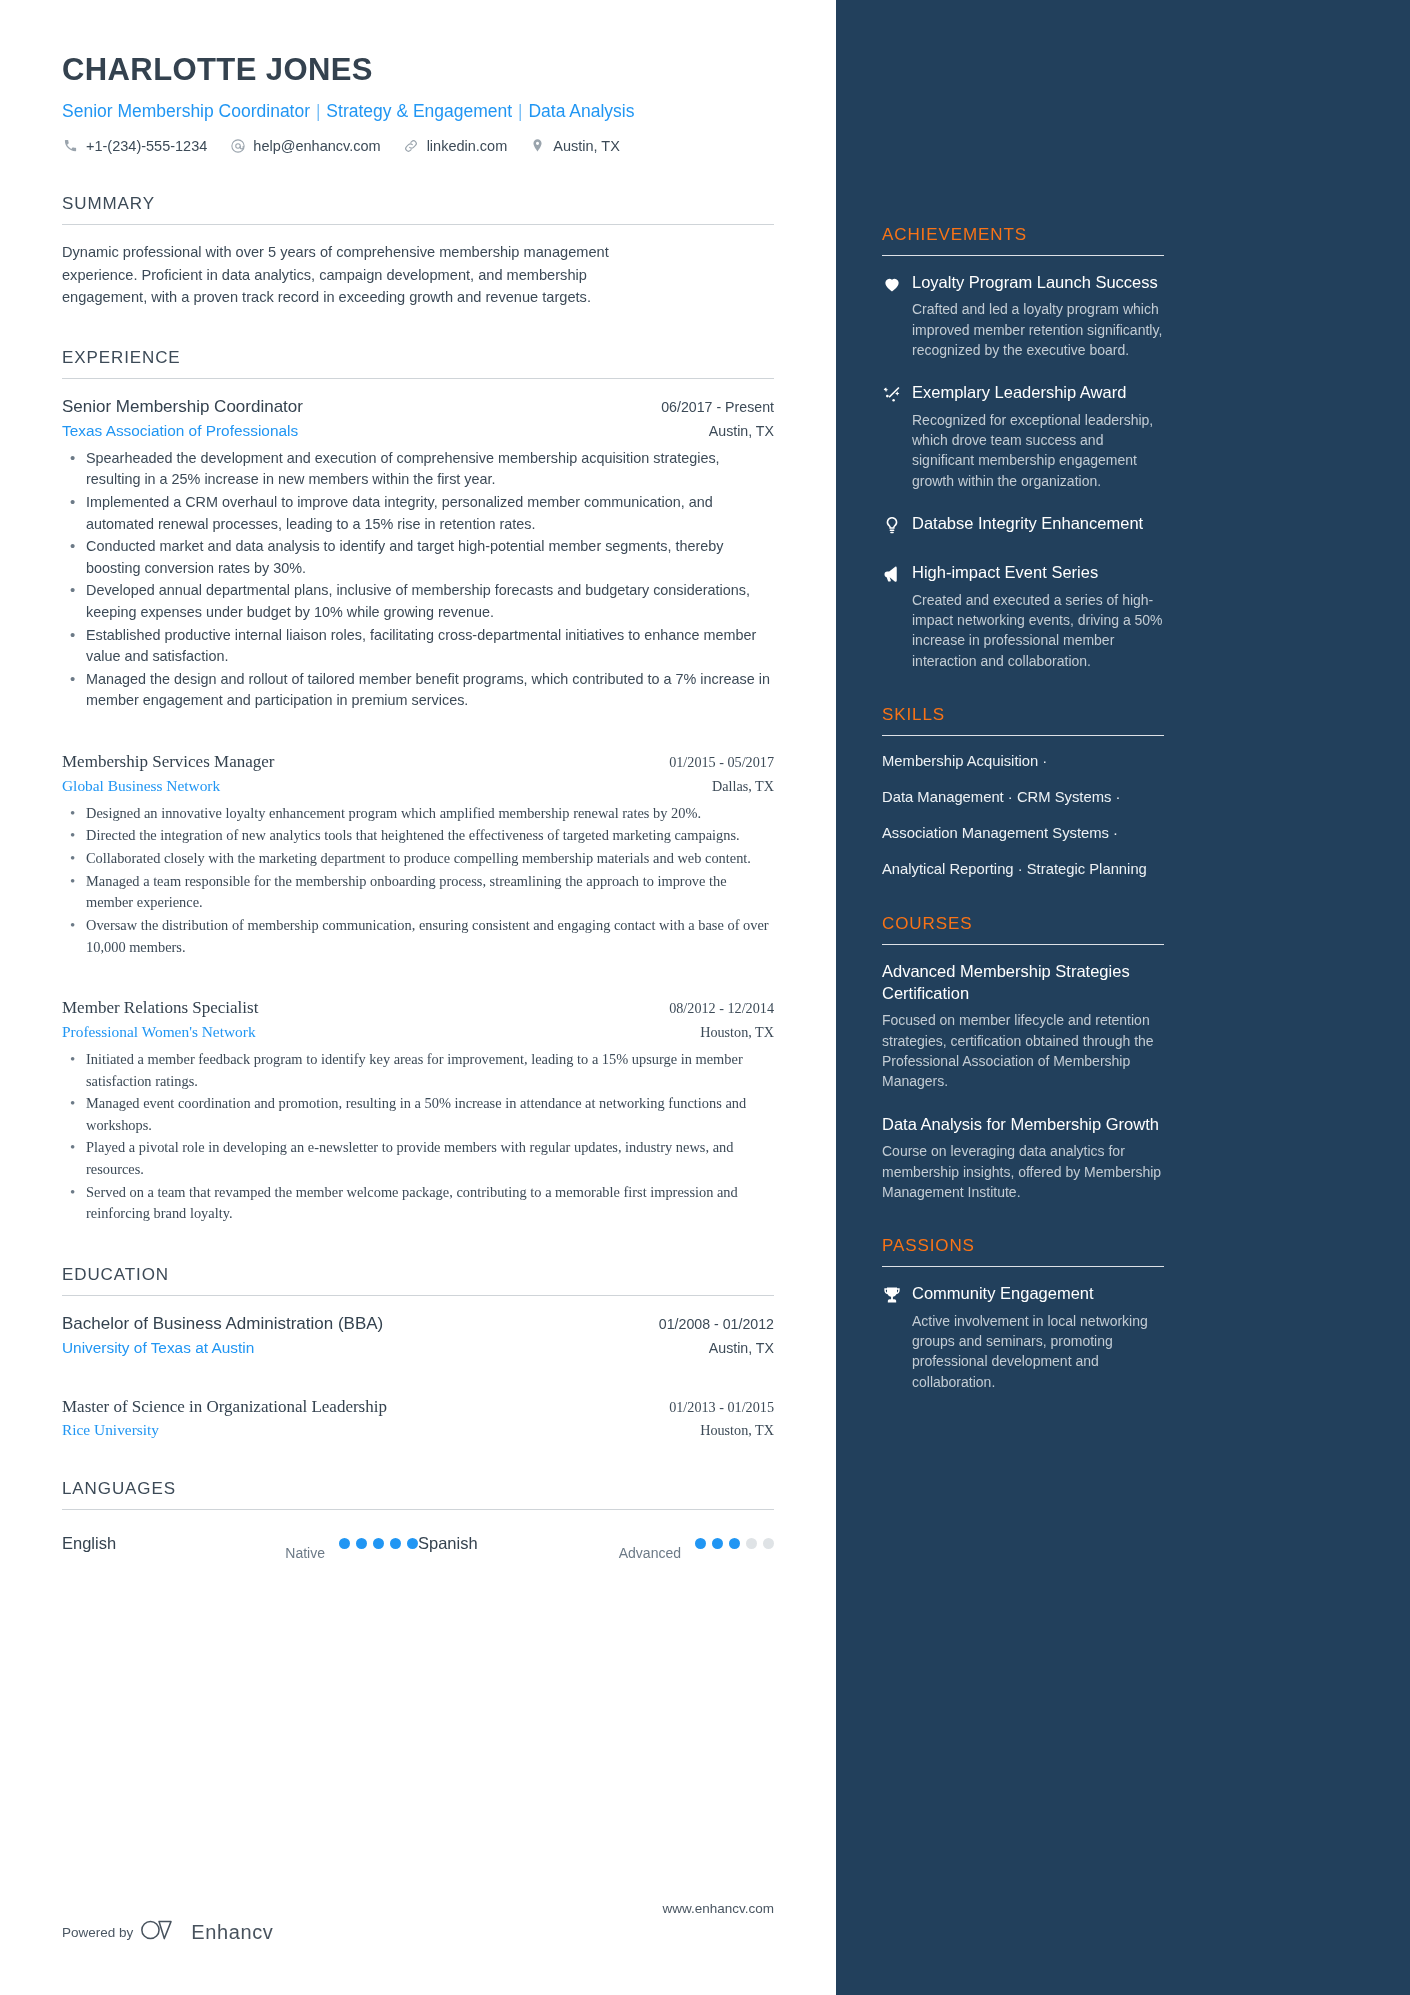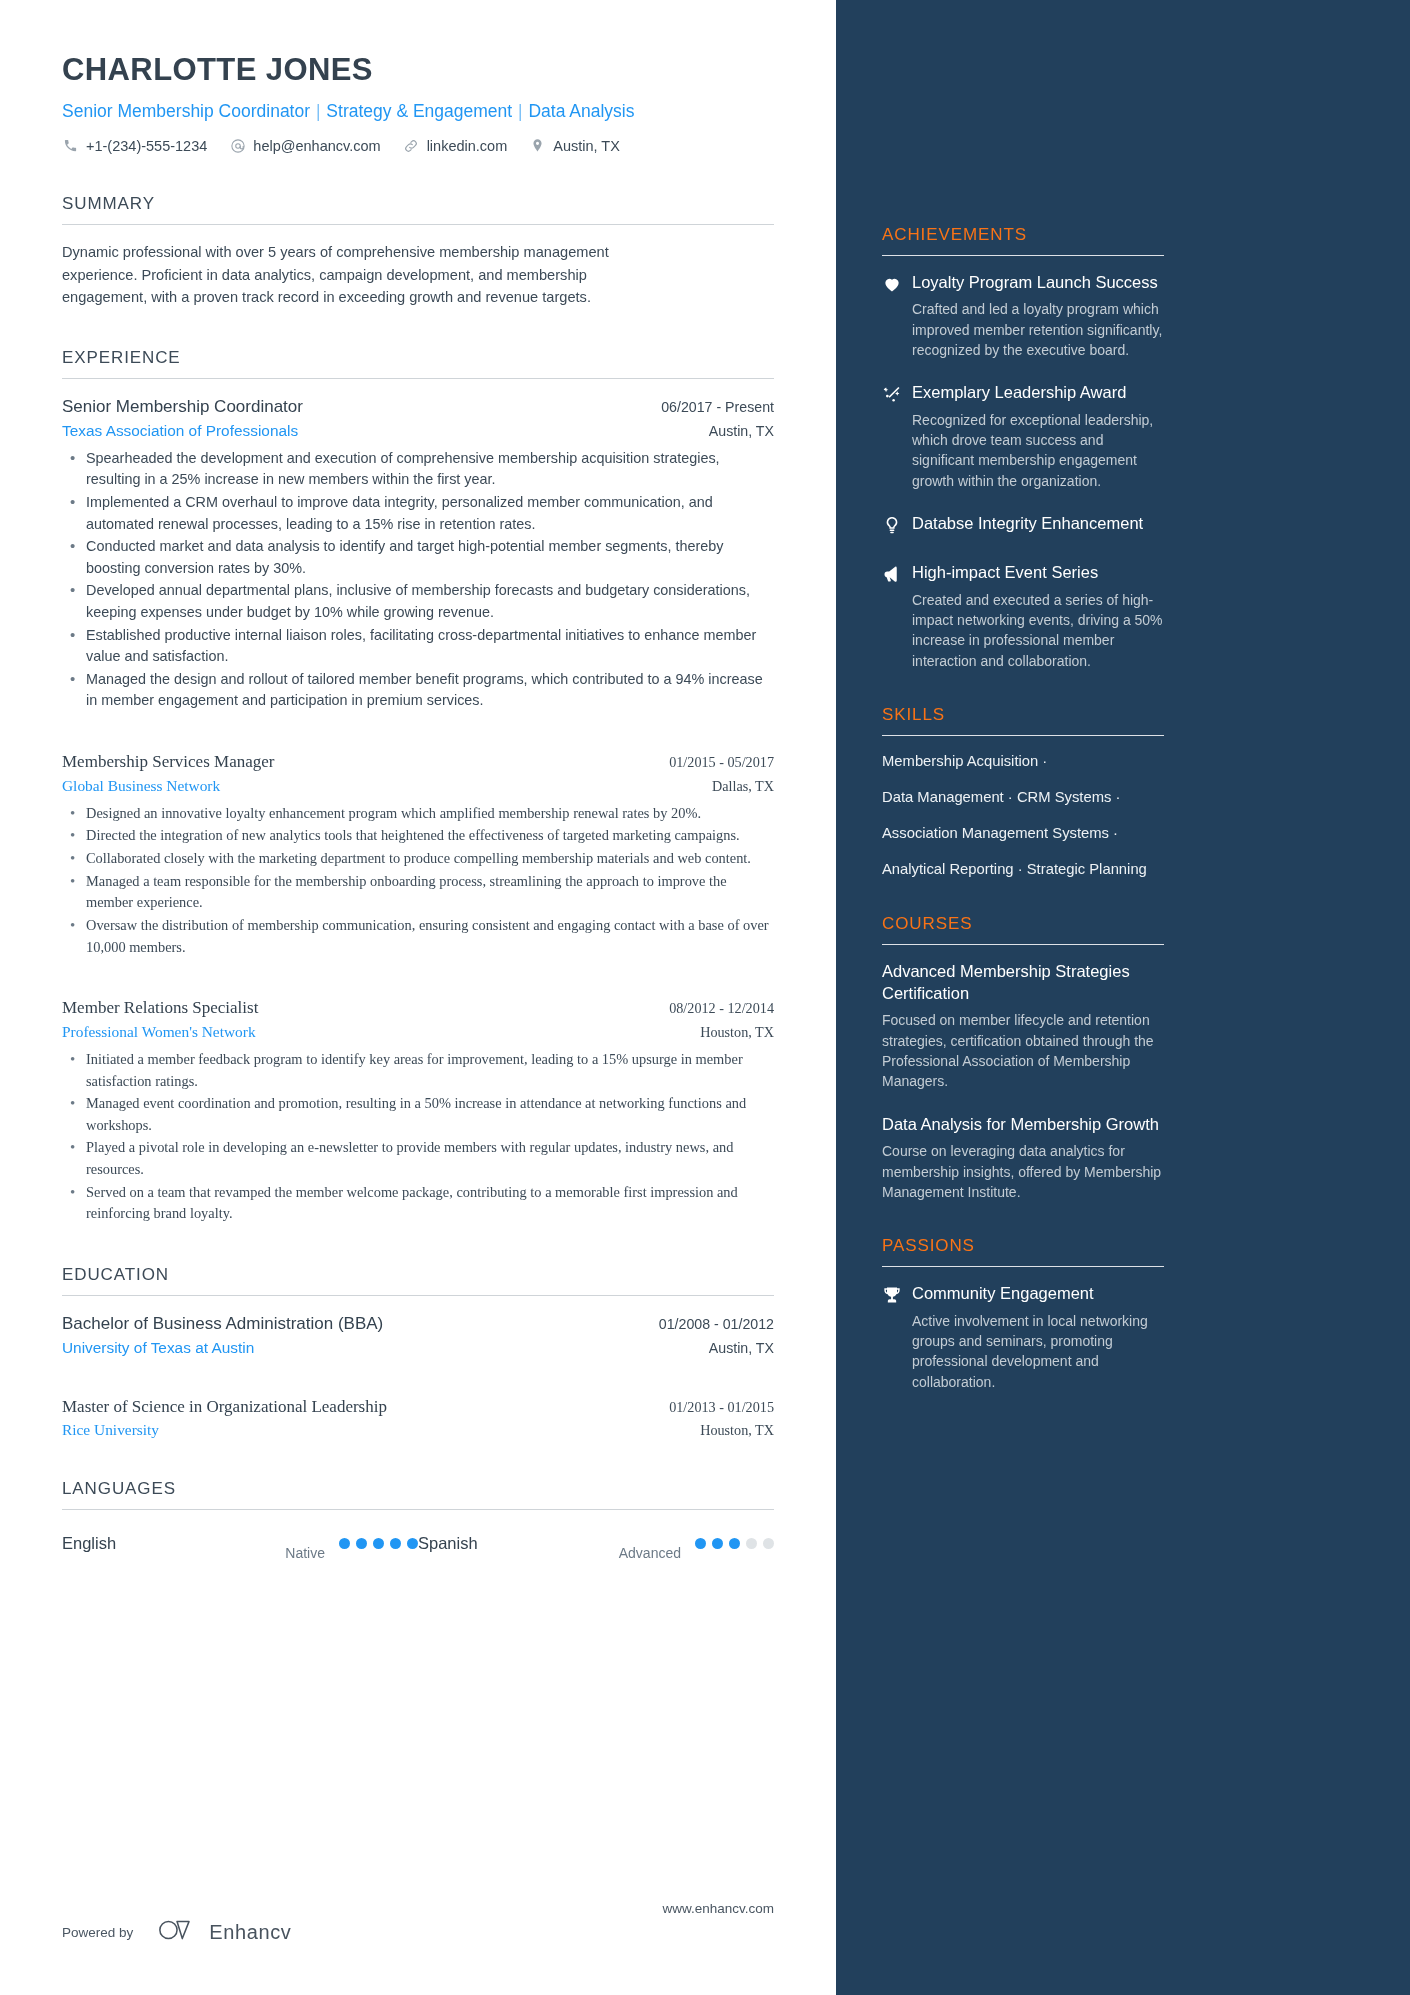--- a/index.html
+++ b/index.html
@@ -186,21 +186,21 @@
     left: 62px;
     right: 62px;
     bottom: 48px;
     display: flex;
     align-items: center;
     justify-content: space-between;
   }
   .powered {
     display: flex;
     align-items: center;
-    gap: 24px;
+    gap: 6px;
     margin-top: 47px;
   }
   .powered-label {
     font-size: 13.5px;
     color: #4a5662;
   }
   .brand {
     display: flex;
     align-items: center;
     gap: 10px;
@@ -361,21 +361,21 @@
         <div class="entry-sub-row">
           <span class="entry-company">Texas Association of Professionals</span>
           <span class="entry-loc">Austin, TX</span>
         </div>
         <ul class="bullets">
           <li>Spearheaded the development and execution of comprehensive membership acquisition strategies, resulting in a 25% increase in new members within the first year.</li>
           <li>Implemented a CRM overhaul to improve data integrity, personalized member communication, and automated renewal processes, leading to a 15% rise in retention rates.</li>
           <li>Conducted market and data analysis to identify and target high-potential member segments, thereby boosting conversion rates by 30%.</li>
           <li>Developed annual departmental plans, inclusive of membership forecasts and budgetary considerations, keeping expenses under budget by 10% while growing revenue.</li>
           <li>Established productive internal liaison roles, facilitating cross-departmental initiatives to enhance member value and satisfaction.</li>
-          <li>Managed the design and rollout of tailored member benefit programs, which contributed to a 94% increase in member engagement and participation in premium services.</li>
+          <li>Managed the design and rollout of tailored member benefit programs, which contributed to a 7% increase in member engagement and participation in premium services.</li>
         </ul>
       </div>
 
       <div class="entry">
         <div class="entry-row">
           <span class="entry-title">Membership Services Manager</span>
           <span class="entry-date">01/2015 - 05/2017</span>
         </div>
         <div class="entry-sub-row">
           <span class="entry-company">Global Business Network</span>

